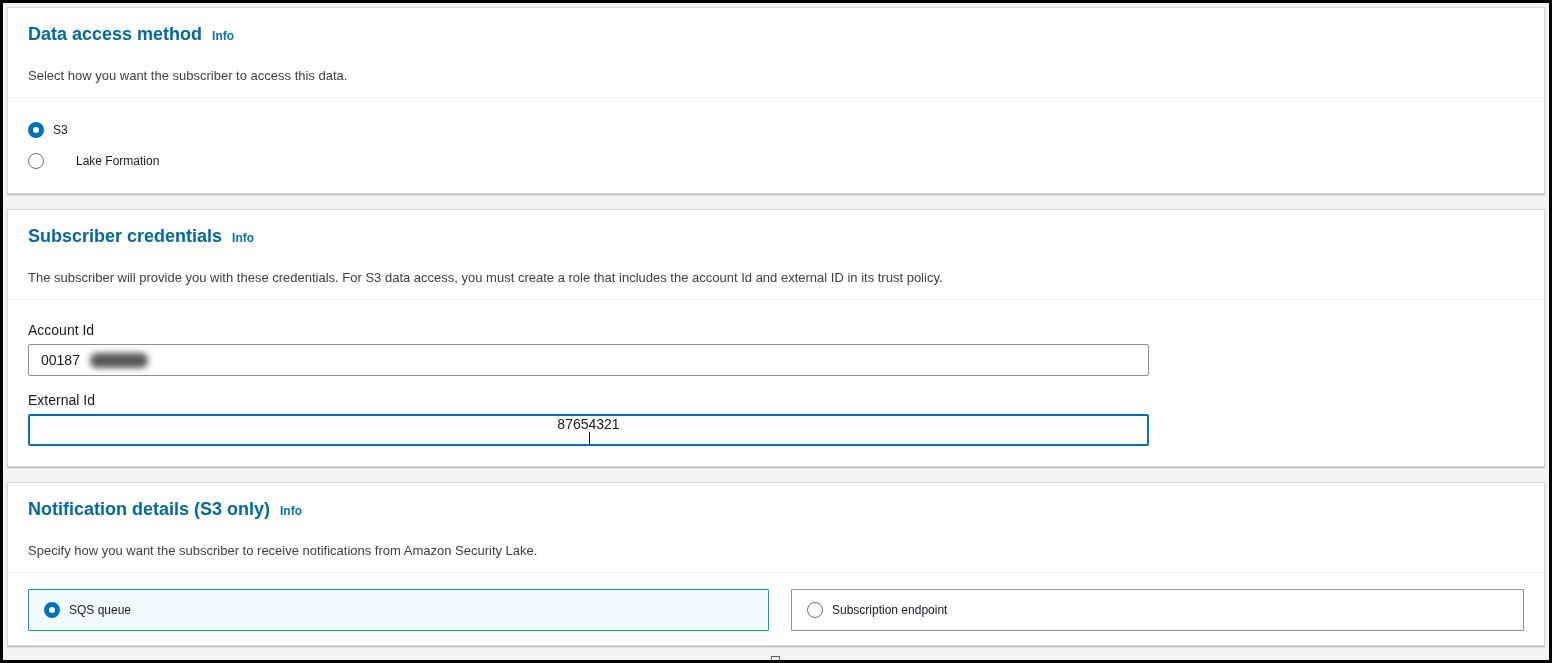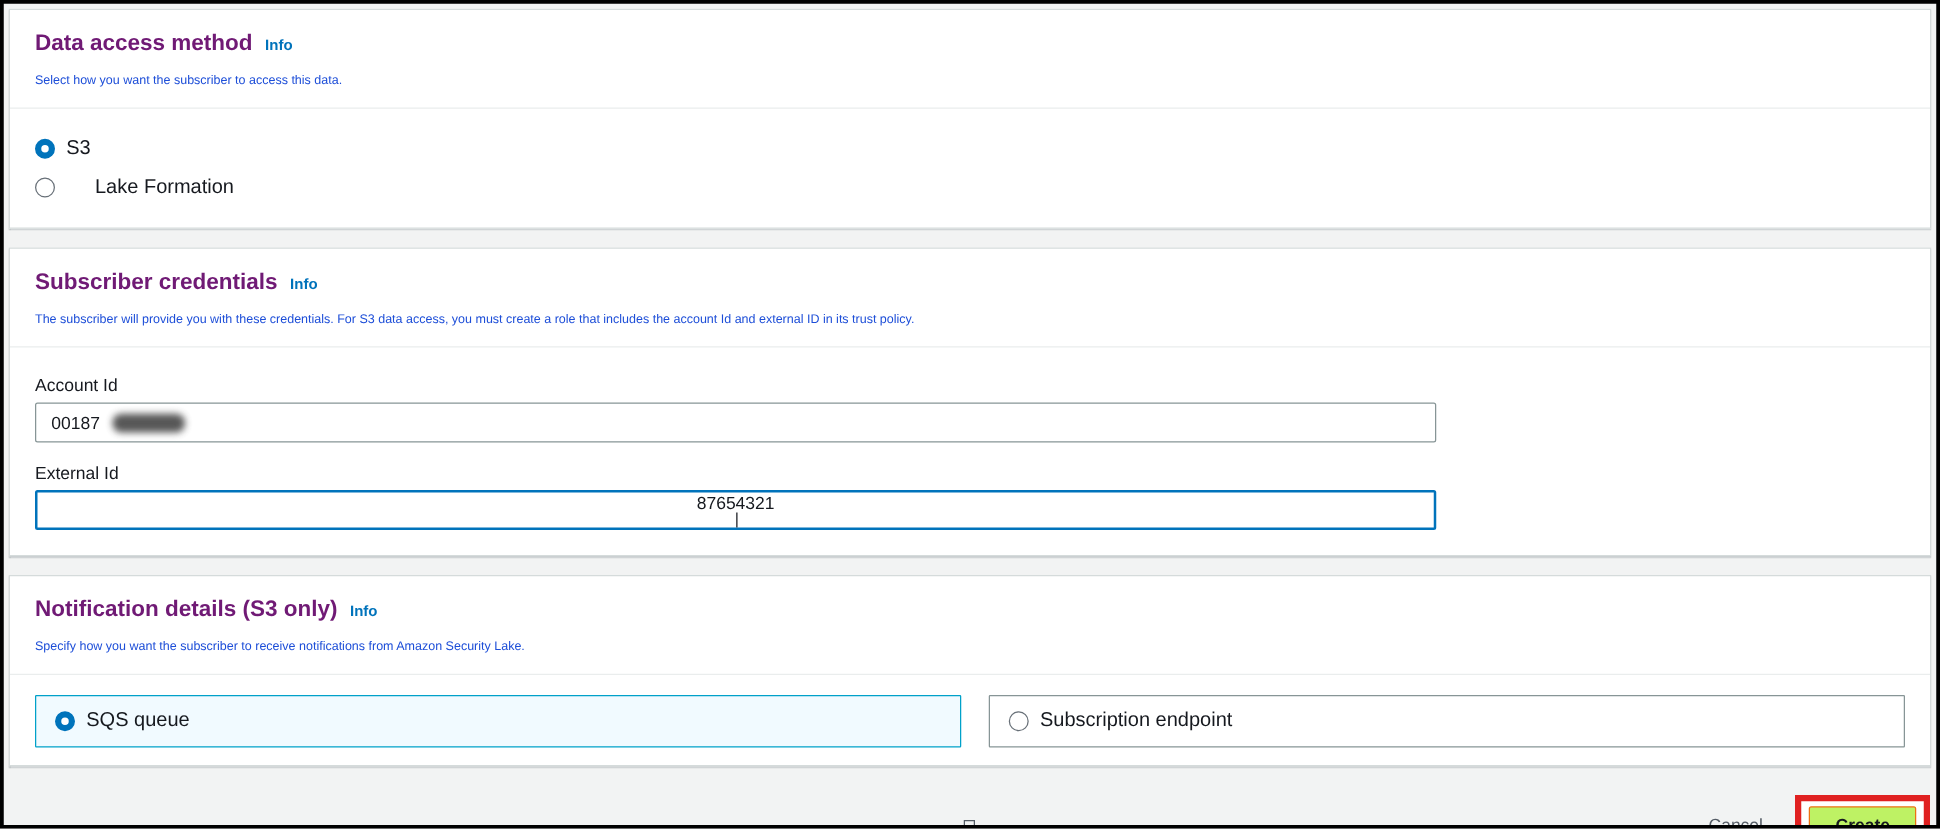--- a/index.html
+++ b/index.html
@@ -17,34 +17,34 @@
   .content { padding: 4px 4px 0 4px; }
 
   .card {
     background: #ffffff;
     border: 1px solid #d5dbdb;
     box-shadow: 0 1px 1px 0 rgba(0,28,36,.25);
     margin-bottom: 15px;
   }
   .card-header { padding: 14px 20px 12px 20px; border-bottom: 1px solid #eaeded; }
   .title-row { display: flex; align-items: baseline; gap: 10px; }
-  .card-title { margin: 0; font-size: 18px; line-height: 24px; font-weight: 700; color: #701a75; }
+  .card-title { margin: 0; font-size: 18px; line-height: 24px; font-weight: 700; color: #0369a1; }
   .info-link { font-size: 12px; font-weight: 700; color: #0073bb; text-decoration: none; cursor: pointer; }
-  .card-desc { margin-top: 10px; font-size: 10px; line-height: 18px; color: #1d4ed8; }
+  .card-desc { margin-top: 21px; font-size: 13px; line-height: 18px; color: #404040; }
   .card-body { padding: 20px; }
 
   
   .radio-row { display: flex; align-items: center; gap: 9px; height: 24px; cursor: pointer; }
   .radio-row + .radio-row { margin-top: 7px; gap: 32px; }
   .radio {
     width: 16px; height: 16px; border-radius: 50%;
     border: 1px solid #687078; background: #ffffff; flex: 0 0 auto;
   }
   .radio.checked { border: 5px solid #0073bb; }
-  .radio-label { font-size: 16px; color: #16191f; }
+  .radio-label { font-size: 12px; color: #16191f; }
 
   
   .field-label { font-size: 14px; line-height: 20px; color: #16191f; margin-bottom: 4px; }
   .text-input {
     width: 1121px; height: 32px;
     border: 1px solid #879596; border-radius: 2px;
     background: #ffffff; padding: 0 12px;
     font-size: 14px; color: #16191f;
     display: flex; align-items: center;
     cursor: text;

